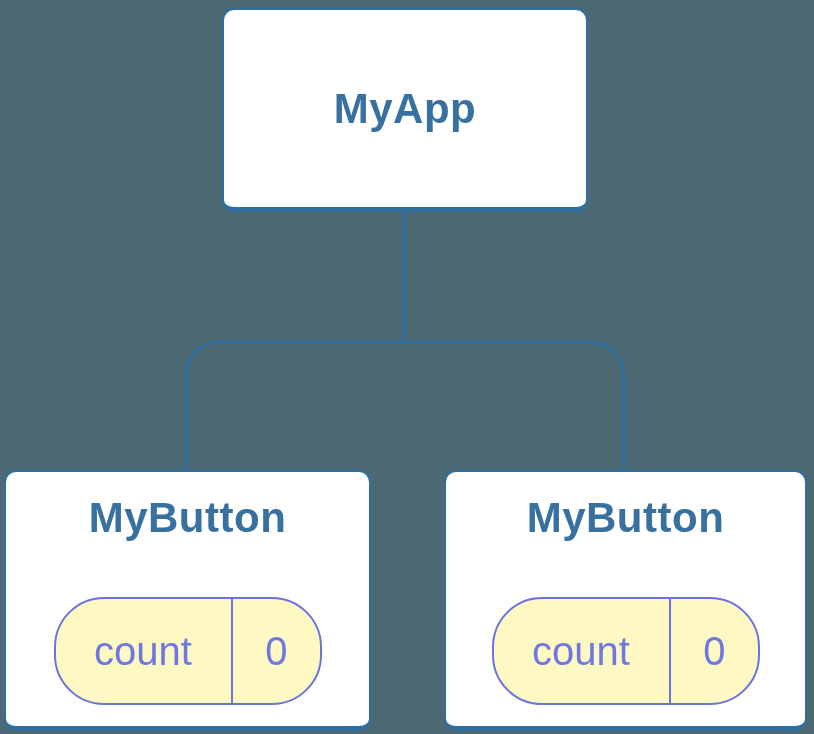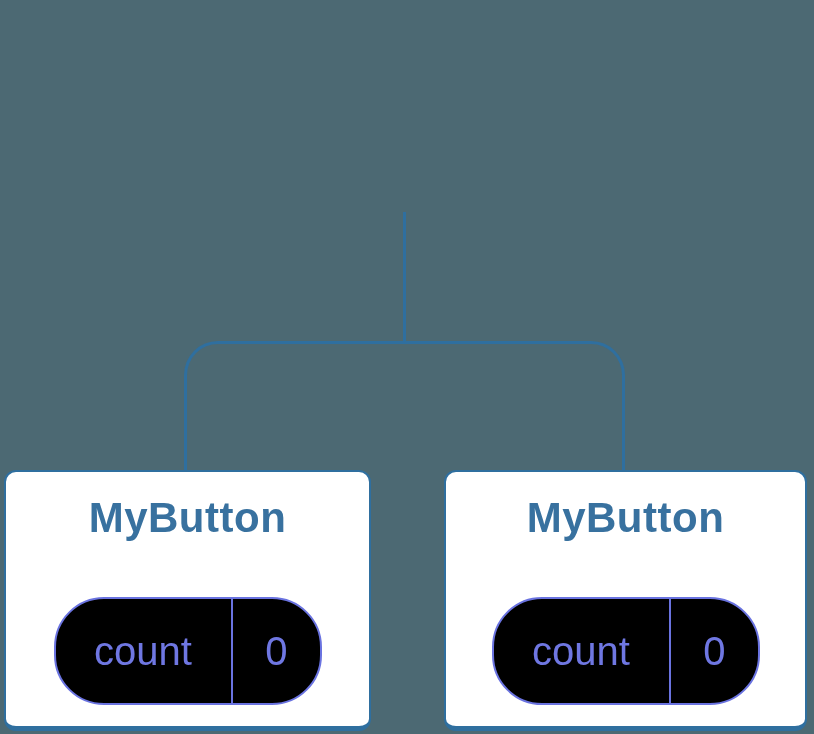--- a/index.html
+++ b/index.html
@@ -81,21 +81,21 @@
   .state-pill {
     box-sizing: border-box;
     width: 268px;
     height: 108px;
     border: 2.5px solid #6A73E0;
     border-radius: 50px;
     display: flex;
     flex-direction: row;
     align-items: stretch;
     overflow: hidden;
-    background: #000000;
+    background: #fef9c3;
     margin-top: 24px;
   }
   .state-key-cell {
     width: 175px;
     display: flex;
     align-items: center;
     justify-content: center;
   }
   .state-divider {
     width: 2.5px;
@@ -113,20 +113,23 @@
     font-weight: 400;
     line-height: 1;
     white-space: nowrap;
   }
 </style>
 </head>
 <body>
 
 <div class="stage">
 
+  <div class="node-box root-box">
+    <span class="node-label">MyApp</span>
+  </div>
 
   <div class="connector-stem"></div>
   <div class="connector-fork"></div>
 
   <div class="node-box child-box-left">
     <span class="node-label">MyButton</span>
     <div class="state-pill">
       <div class="state-key-cell">
         <span class="state-text">count</span>
       </div>

